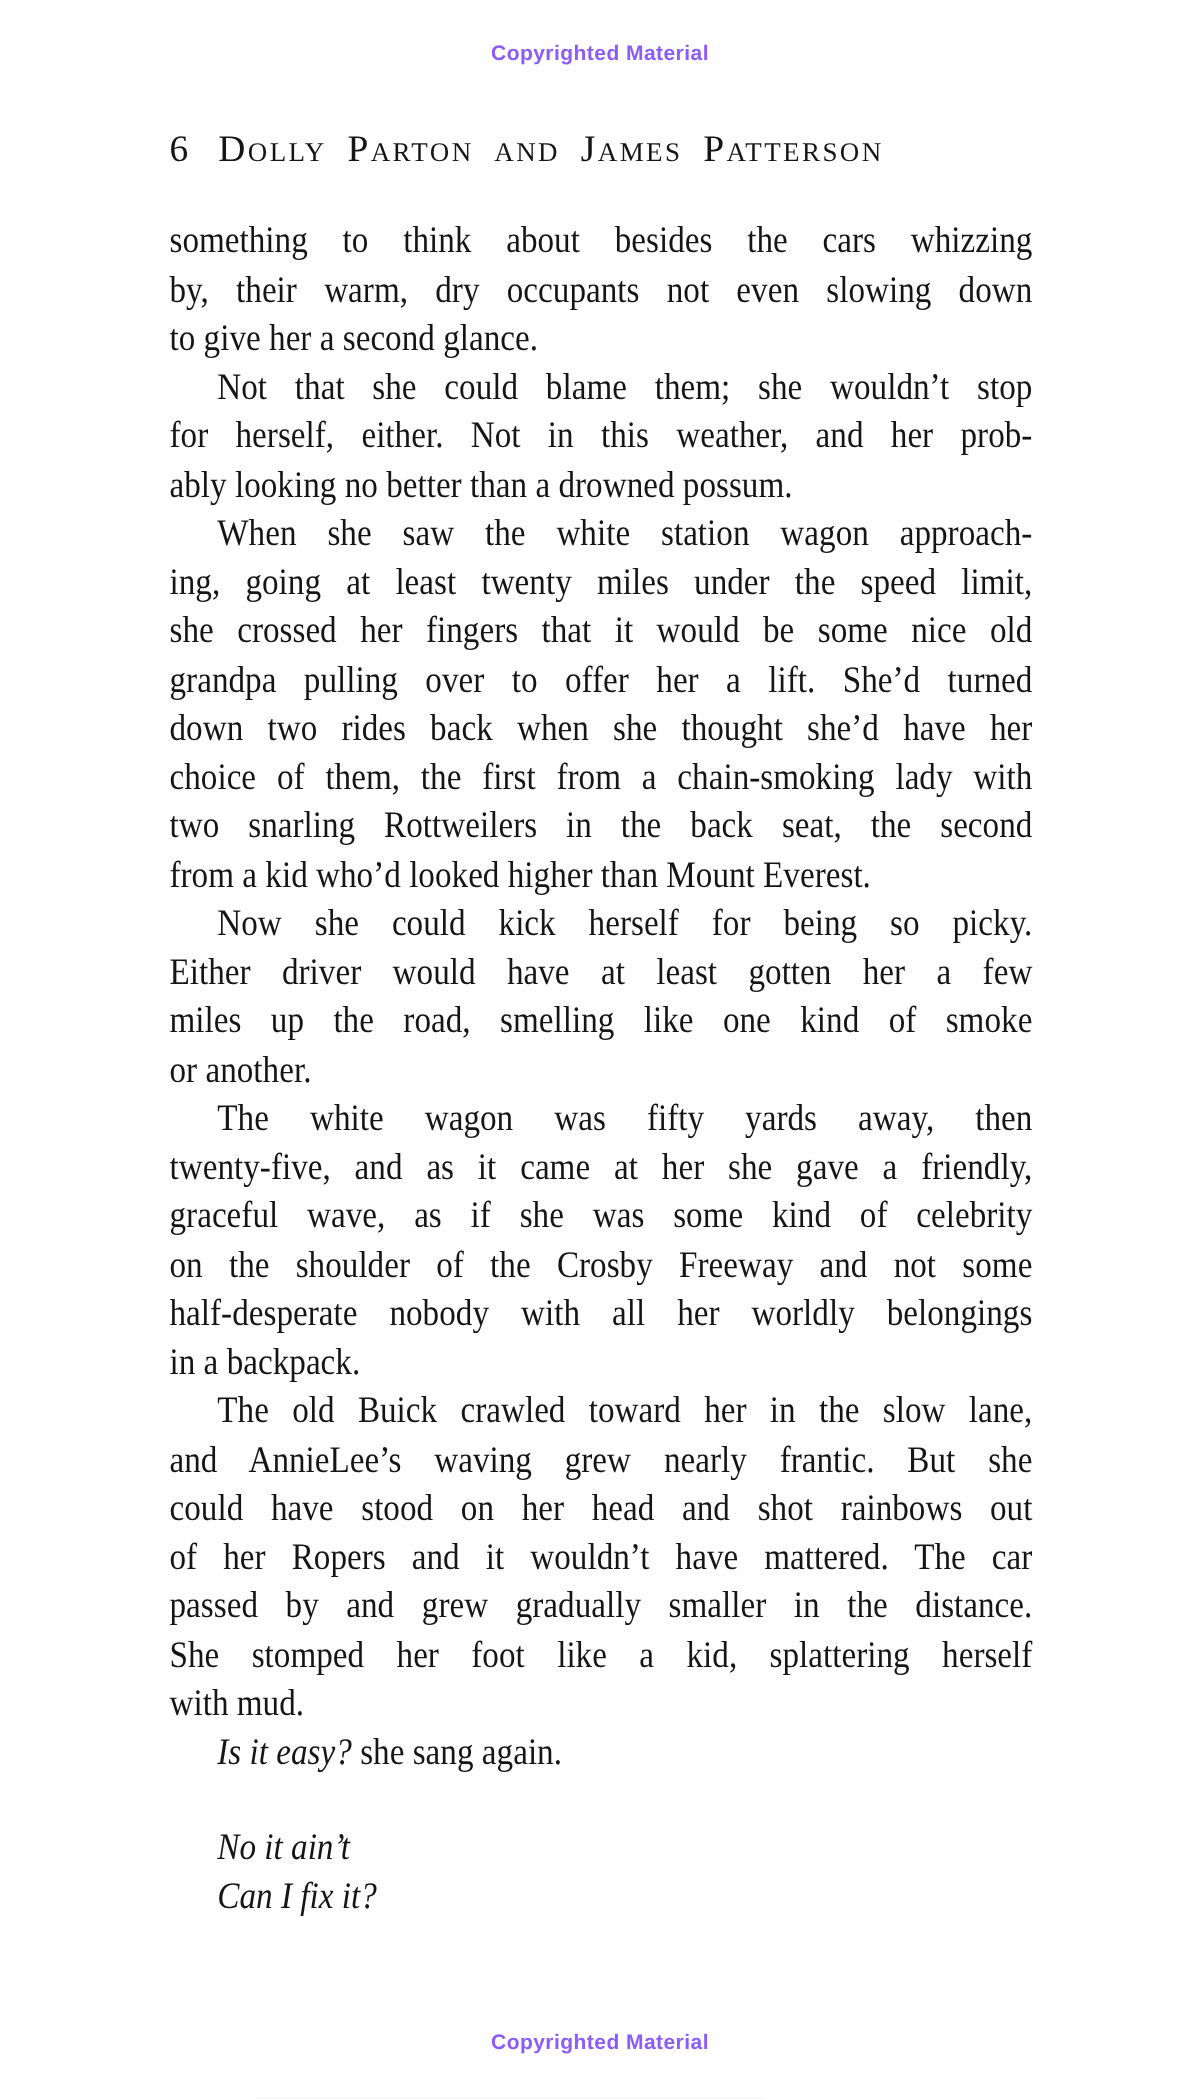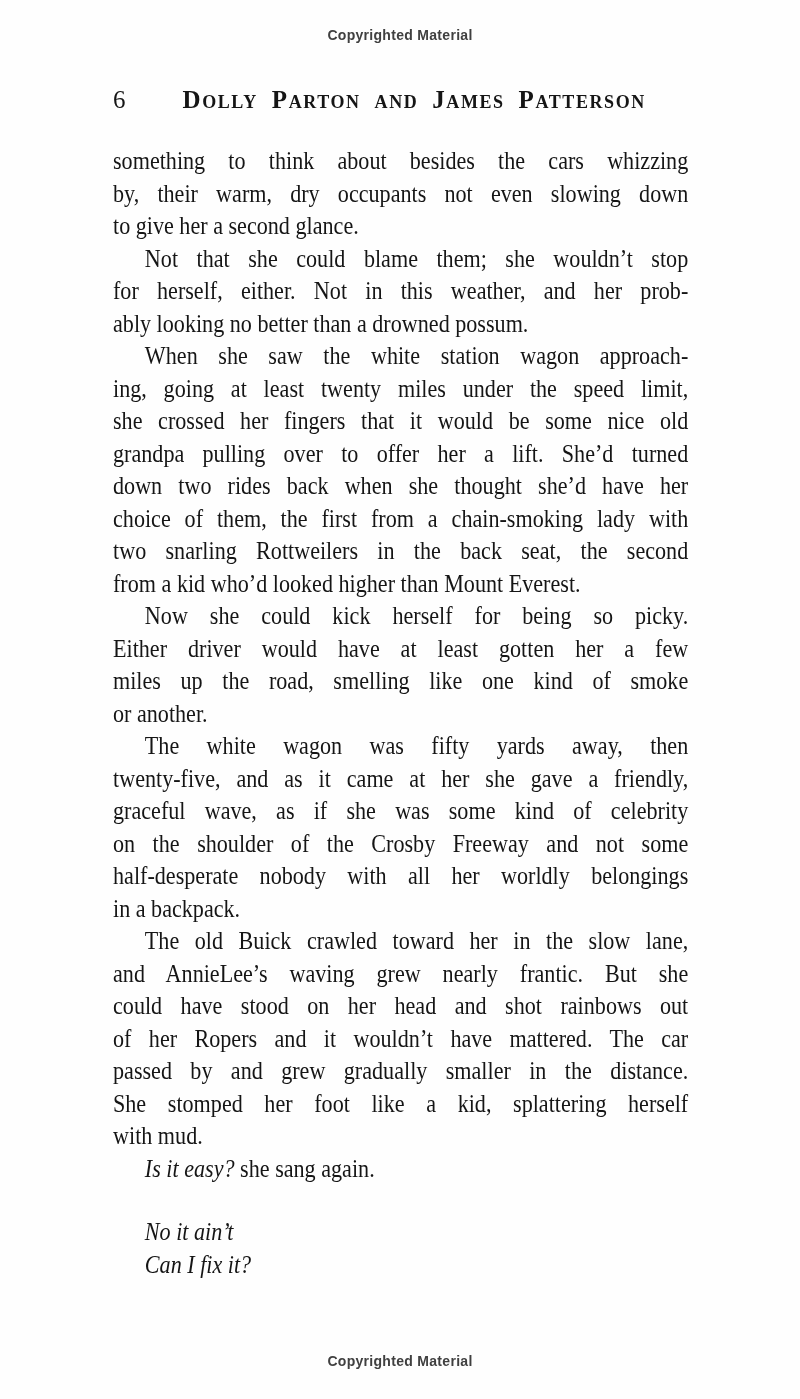--- a/index.html
+++ b/index.html
@@ -19,43 +19,42 @@
   }
   .notice {
     position: absolute;
     left: 0;
     width: 100%;
     text-align: center;
     font-family: "Liberation Sans", "DejaVu Sans", sans-serif;
     font-size: 14px;
     font-weight: 700;
     letter-spacing: 0.3px;
-    color: #404040;
+    color: #8b5cf6;
   }
   .notice.top { top: 27px; }
   .notice.bottom { top: 1353px; }
 
   .running-header {
     position: absolute;
     left: 113px;
     top: 86px;
     white-space: nowrap;
   }
   .pagenum {
     font-size: 25px;
     display: inline-block;
     vertical-align: baseline;
   }
   .running-title {
     font-variant-caps: small-caps;
     font-size: 25px;
     letter-spacing: 1.6px;
     word-spacing: 6px;
-    margin-left: 57px;
-    font-weight: bold;
+    margin-left: 20px;
   }
 
   .textblock {
     position: absolute;
     left: 113px;
     top: 145px;
     width: 650px;
     transform: scaleX(0.885);
     transform-origin: left top;
     font-size: 25px;

